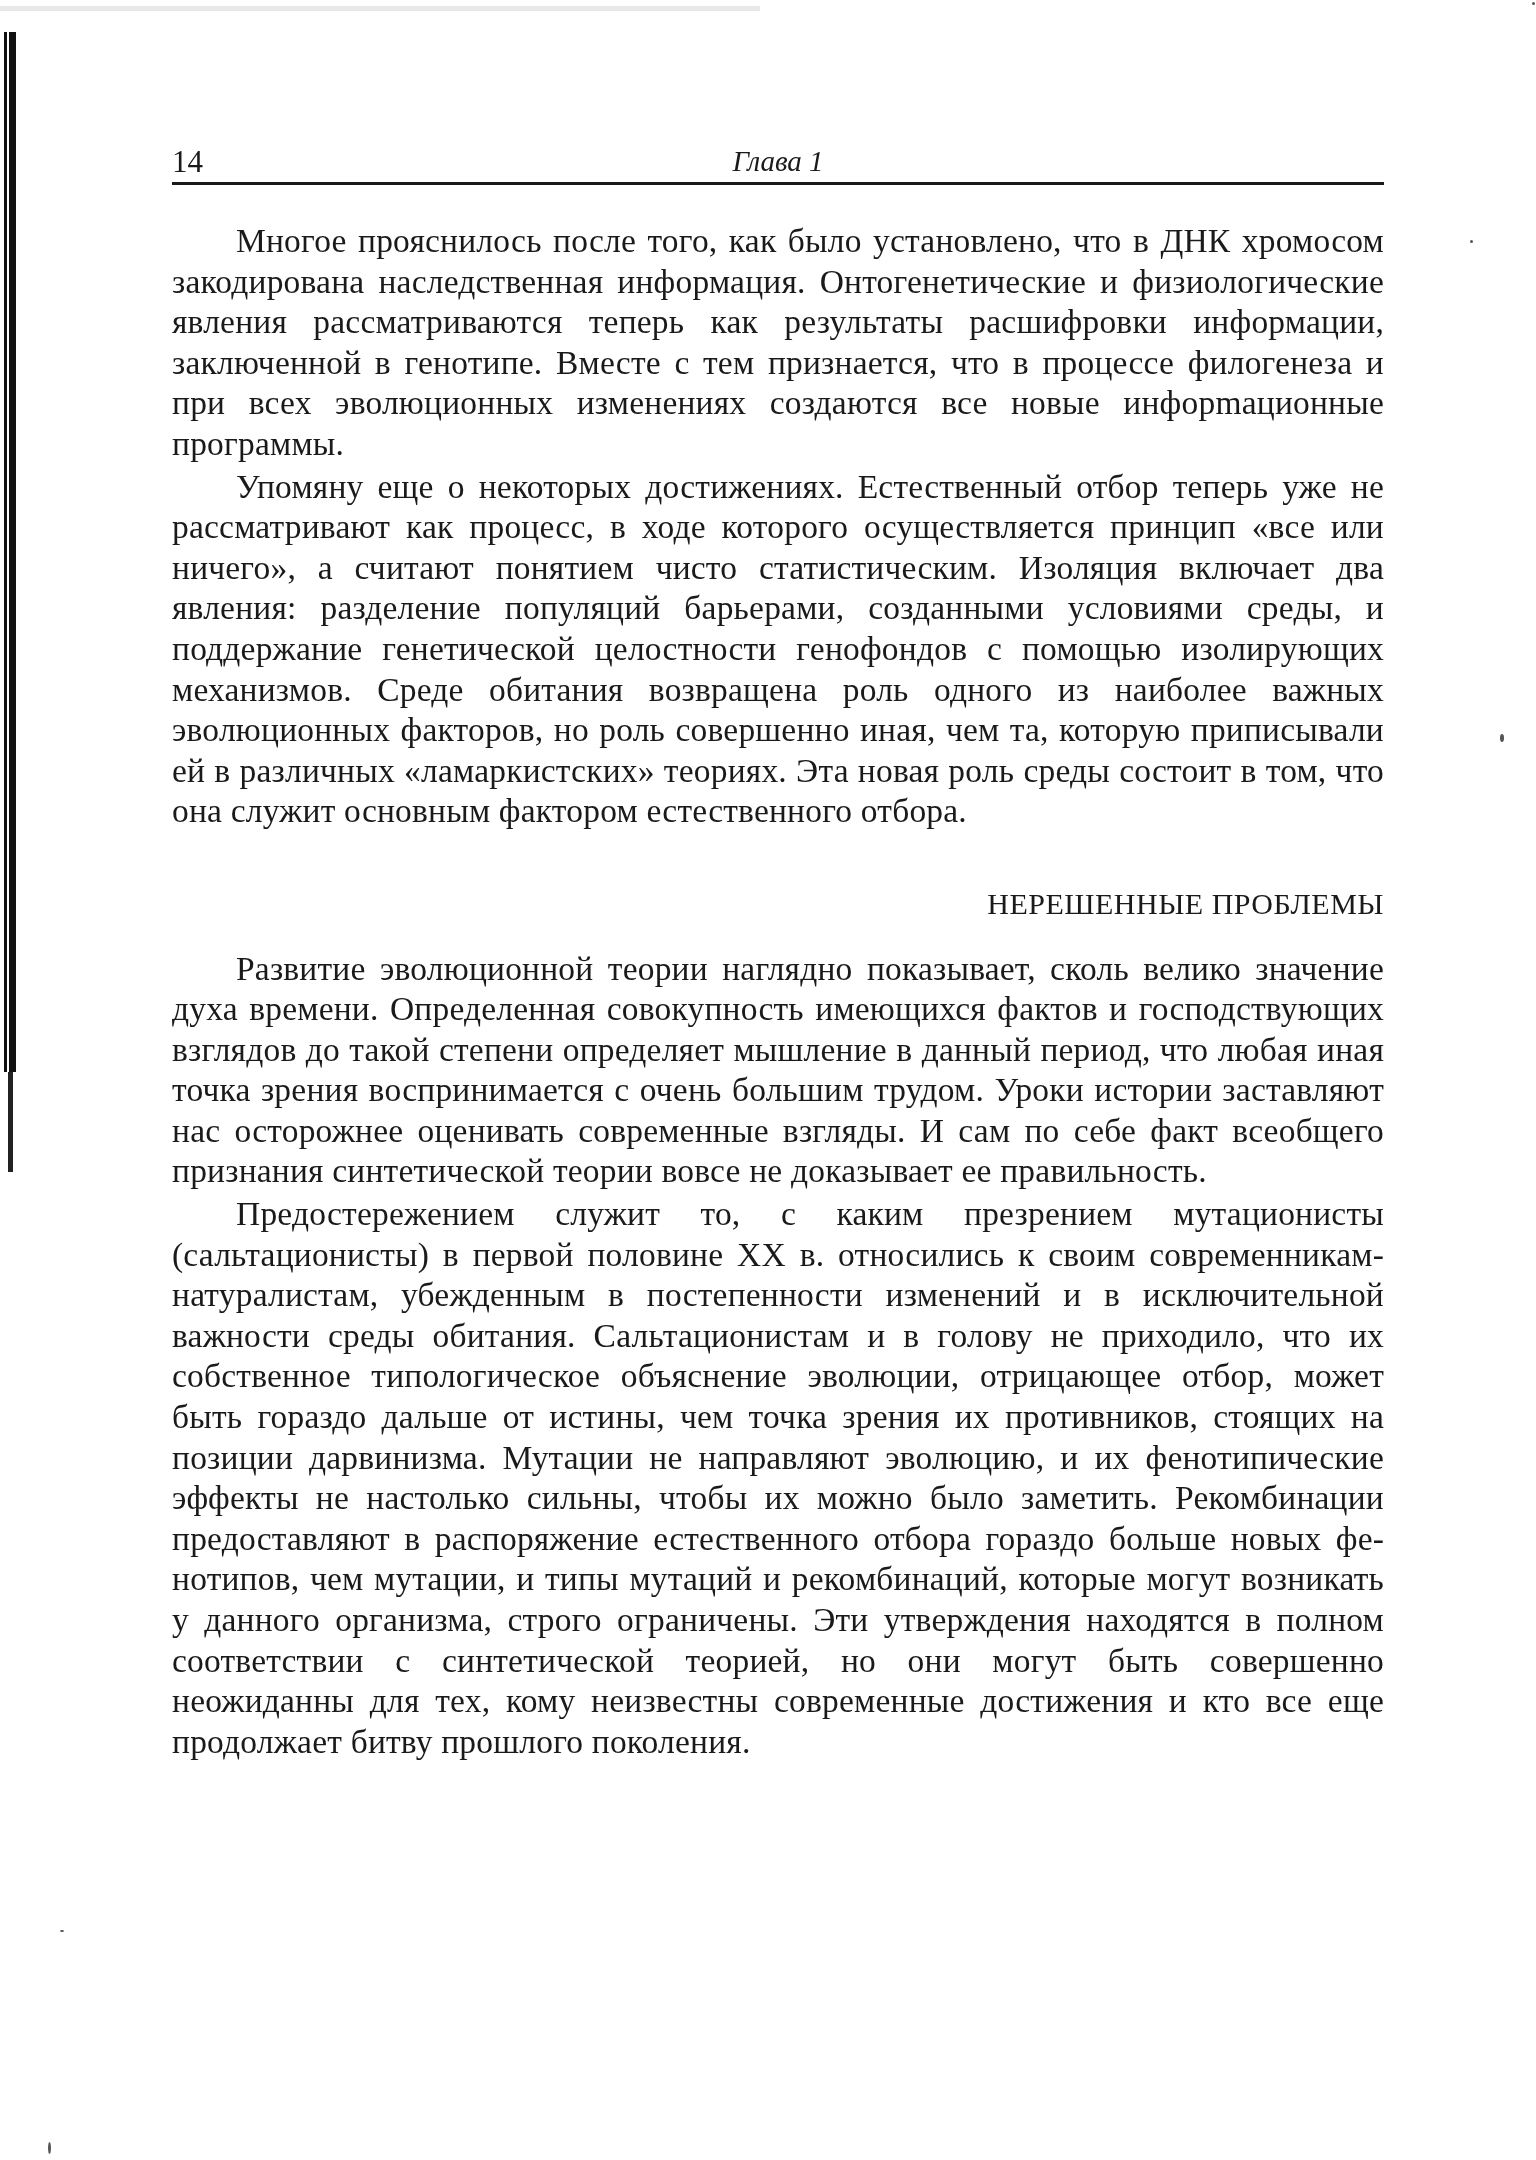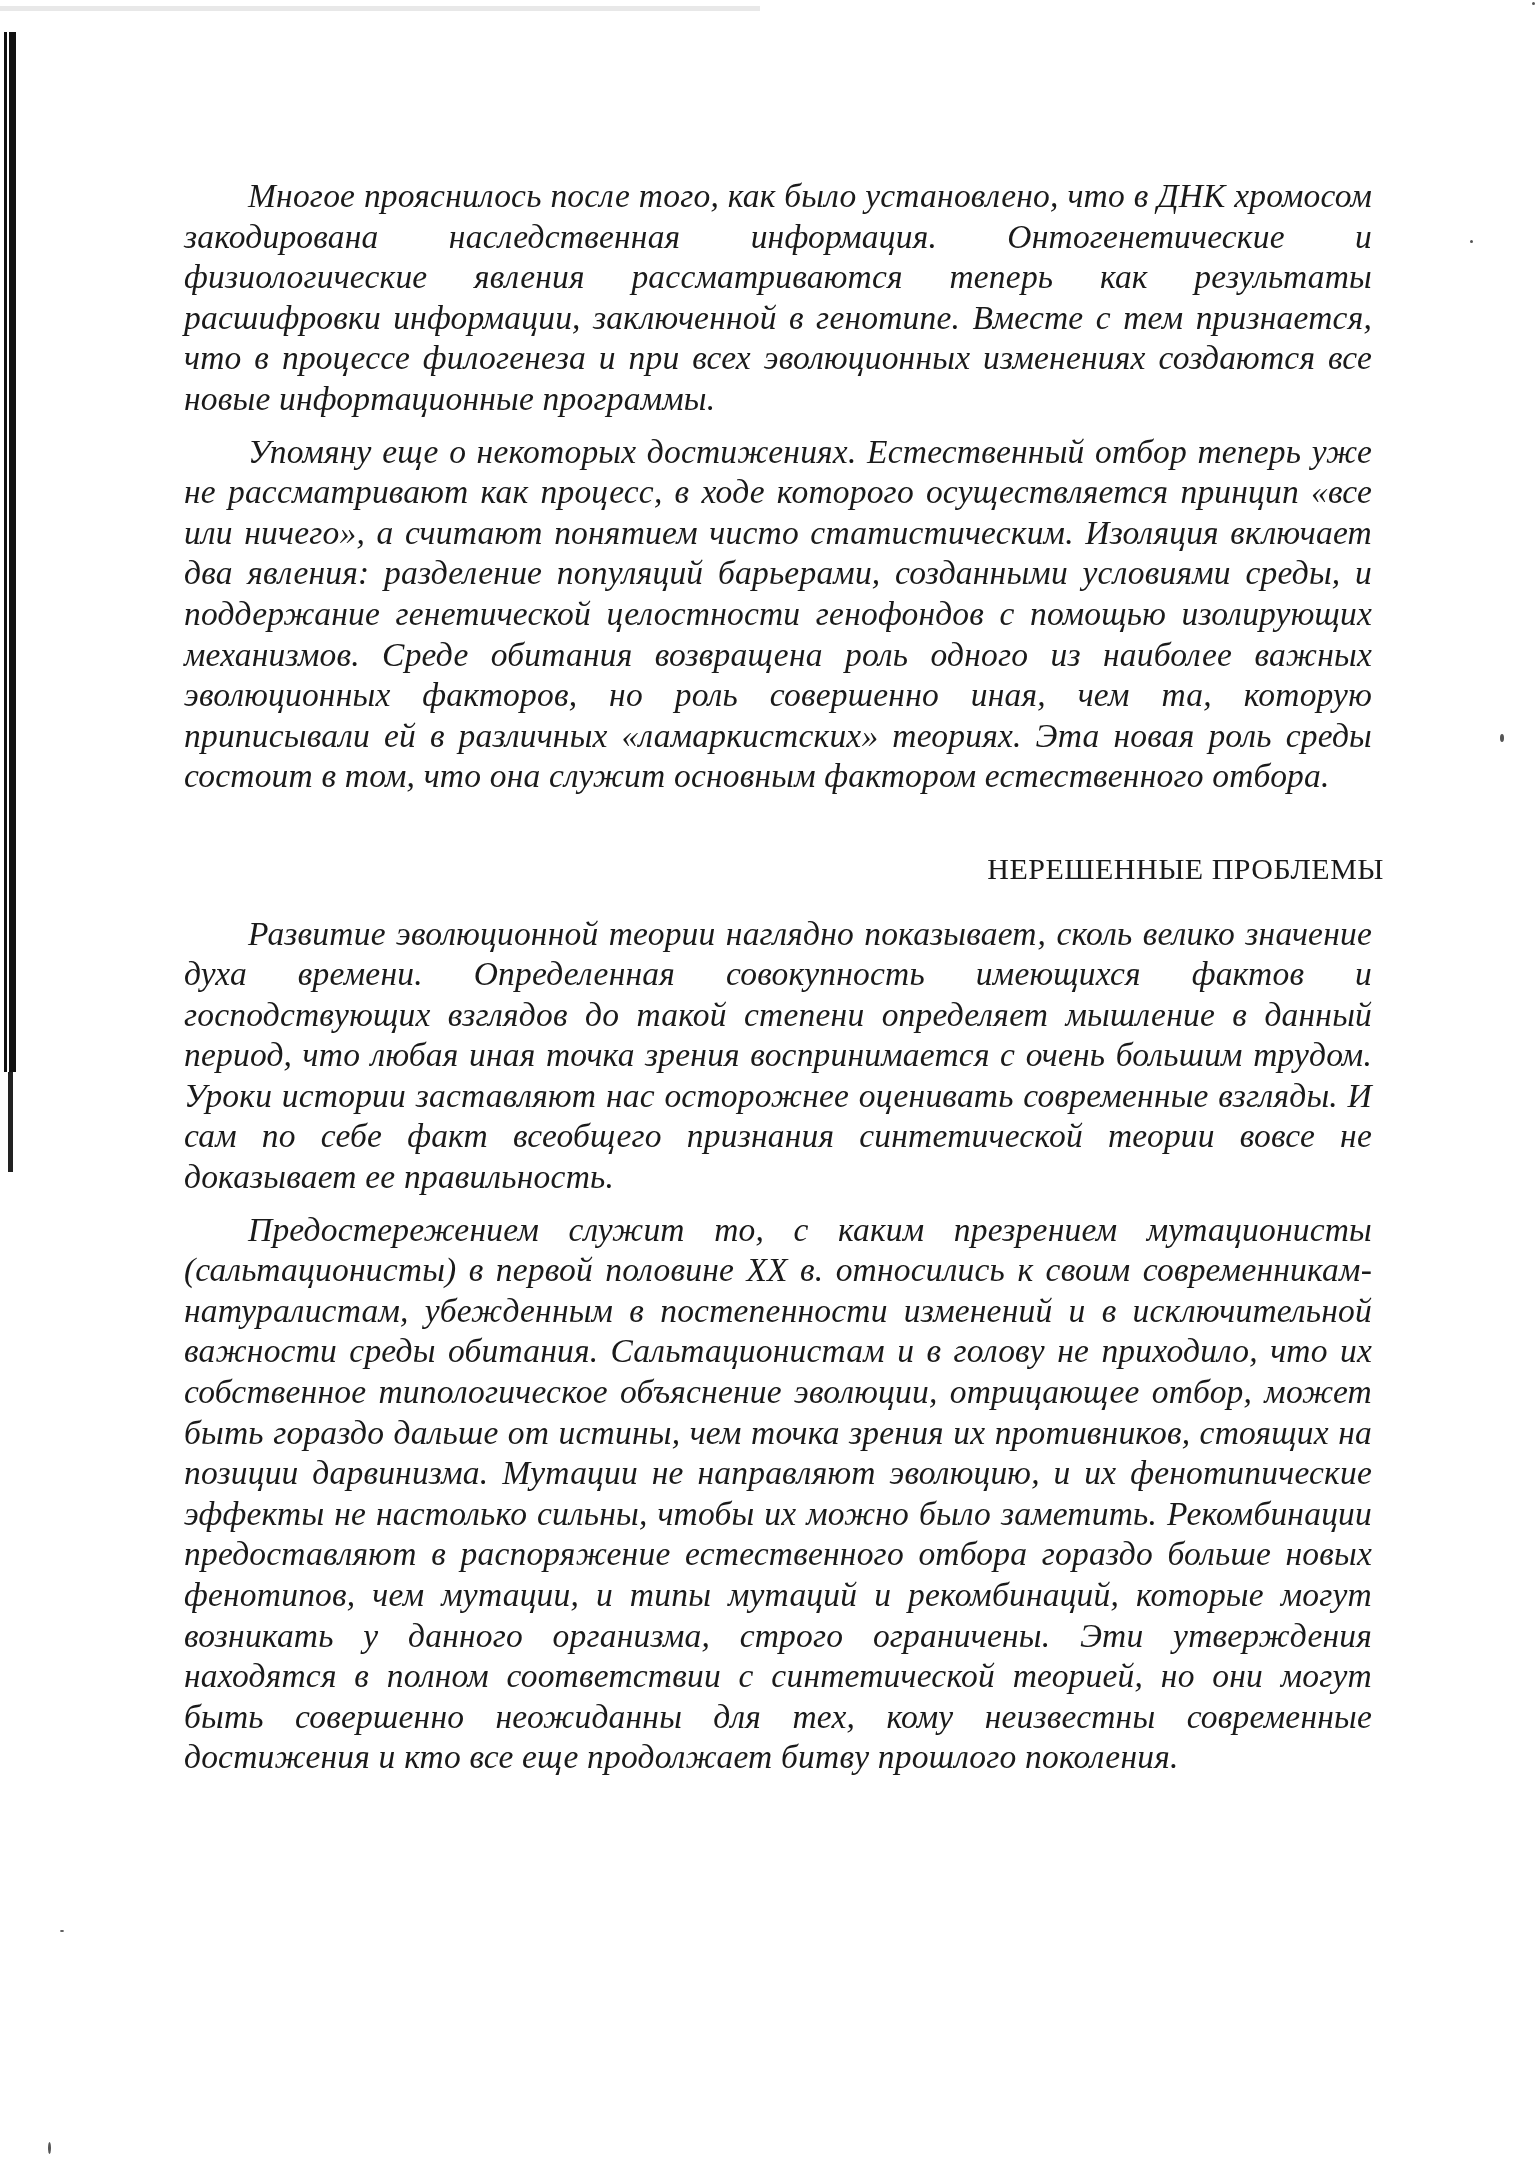--- a/index.html
+++ b/index.html
@@ -32,41 +32,45 @@
   .chapter-title {
     position: absolute; left: 0; right: 0; bottom: 4px; text-align: center;
     font-style: italic; font-size: 29px;
   }
   .body-text {
     margin-top: 36px;
     font-size: 33.5px; line-height: 40.6px;
     text-align: justify; hyphens: manual;
     letter-spacing: 0.2px;
   }
-  .para { margin: 12px; text-indent: 64px; font-style: italic; }
+  .para { margin: 0; text-indent: 64px; }
   .para + .para { margin-top: 2px; }
   .section-heading {
     text-align: right; font-size: 30px; letter-spacing: 0.5px;
     margin: 52px 0 24px 0;
   }
   .speck { position: absolute; width: 3px; height: 3px; background: #555; border-radius: 50%; }
 </style>
 </head>
 <body>
 
 <div class="top-rule"></div>
 <div class="binding"></div>
 <div class="binding2"></div>
 <div class="speck" style="left:1532px;top:2px;"></div>
 <div class="speck" style="left:1500px;top:734px;width:4px;height:8px;"></div>
 <div class="speck" style="left:1470px;top:240px;"></div>
 <div class="speck" style="left:60px;top:1930px;width:4px;height:2px;"></div>
 <div class="speck" style="left:48px;top:2142px;width:3px;height:12px;"></div>
 
 <div class="page">
+  <div class="running-head">
+    <span class="page-number">14</span>
+    <span class="chapter-title">Глава 1</span>
+  </div>
 
   <div class="body-text">
     <p class="para">Многое прояснилось после того, как было установлено, что в ДНК хромосом закодирована наследственная информация. Онтогенетические и физиологические явления рассматриваются теперь как результаты расшифровки информации, заключенной в генотипе. Вместе с тем признается, что в процессе филогенеза и при всех эволюционных изменениях создаются все новые инфор­mационные программы.</p>
     <p class="para">Упомяну еще о некоторых достижениях. Естественный отбор теперь уже не рассматривают как процесс, в ходе которого осу­ществляется принцип «все или ничего», а считают понятием чисто статистическим. Изоляция включает два явления: разделение популяций барьерами, созданными условиями среды, и поддержа­ние генетической целостности генофондов с помощью изолирую­щих механизмов. Среде обитания возвращена роль одного из наиболее важных эволюционных факторов, но роль совершенно иная, чем та, которую приписывали ей в различных «ламаркист­ских» теориях. Эта новая роль среды состоит в том, что она слу­жит основным фактором естественного отбора.</p>
 
     <div class="section-heading">НЕРЕШЕННЫЕ ПРОБЛЕМЫ</div>
 
     <p class="para">Развитие эволюционной теории наглядно показывает, сколь велико значение духа времени. Определенная совокупность имею­щихся фактов и господствующих взглядов до такой степени опре­деляет мышление в данный период, что любая иная точка зрения воспринимается с очень большим трудом. Уроки истории застав­ляют нас осторожнее оценивать современные взгляды. И сам по себе факт всеобщего признания синтетической теории вовсе не доказывает ее правильность.</p>
     <p class="para">Предостережением служит то, с каким презрением мутациони­сты (сальтационисты) в первой половине XX в. относились к своим современникам-натуралистам, убежденным в постепен­ности изменений и в исключительной важности среды обитания. Сальтационистам и в голову не приходило, что их собственное типологическое объяснение эволюции, отрицающее отбор, может быть гораздо дальше от истины, чем точка зрения их противни­ков, стоящих на позиции дарвинизма. Мутации не направляют эволюцию, и их фенотипические эффекты не настолько сильны, чтобы их можно было заметить. Рекомбинации предоставляют в распоряжение естественного отбора гораздо больше новых фе­нотипов, чем мутации, и типы мутаций и рекомбинаций, которые могут возникать у данного организма, строго ограничены. Эти утверждения находятся в полном соответствии с синтетической теорией, но они могут быть совершенно неожиданны для тех, кому неизвестны современные достижения и кто все еще продол­жает битву прошлого поколения.</p>
   </div>

